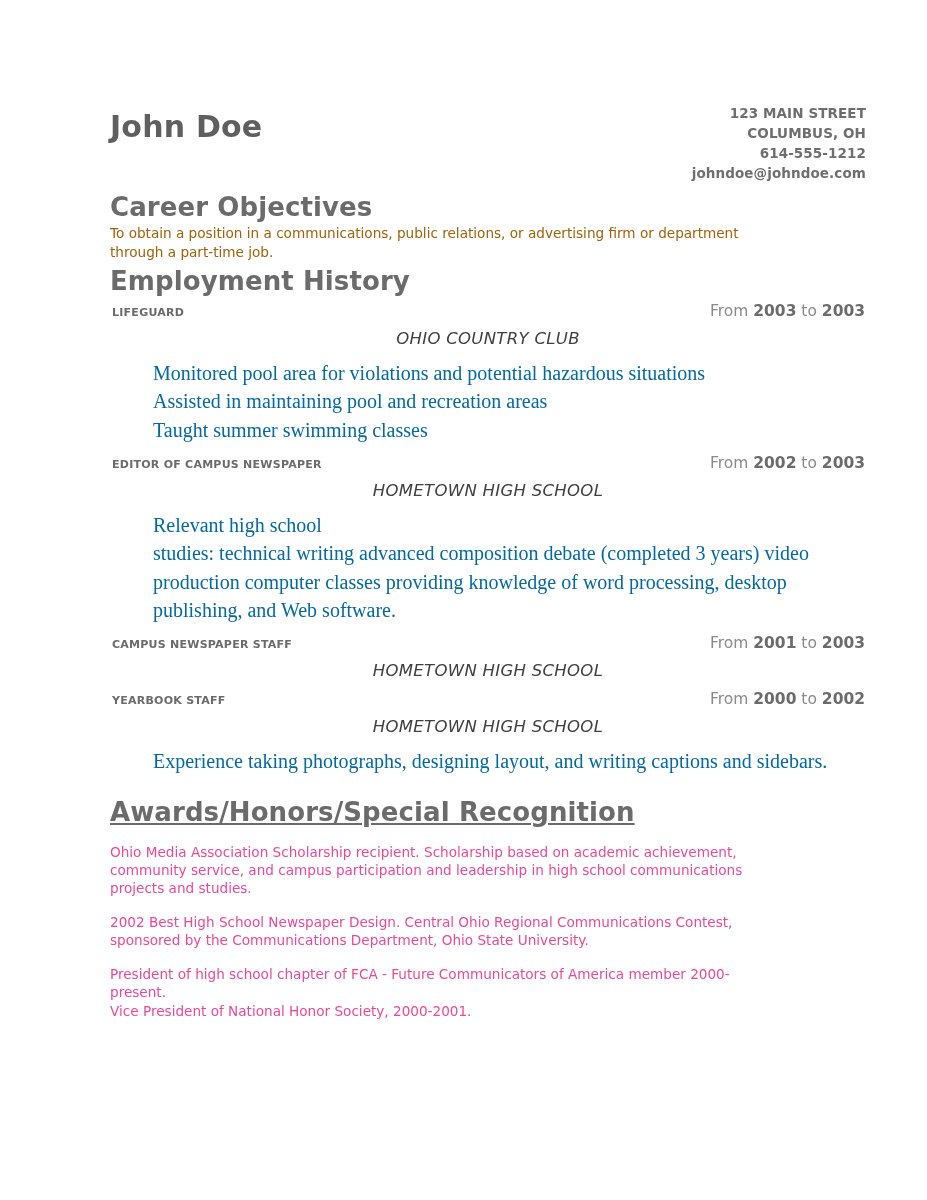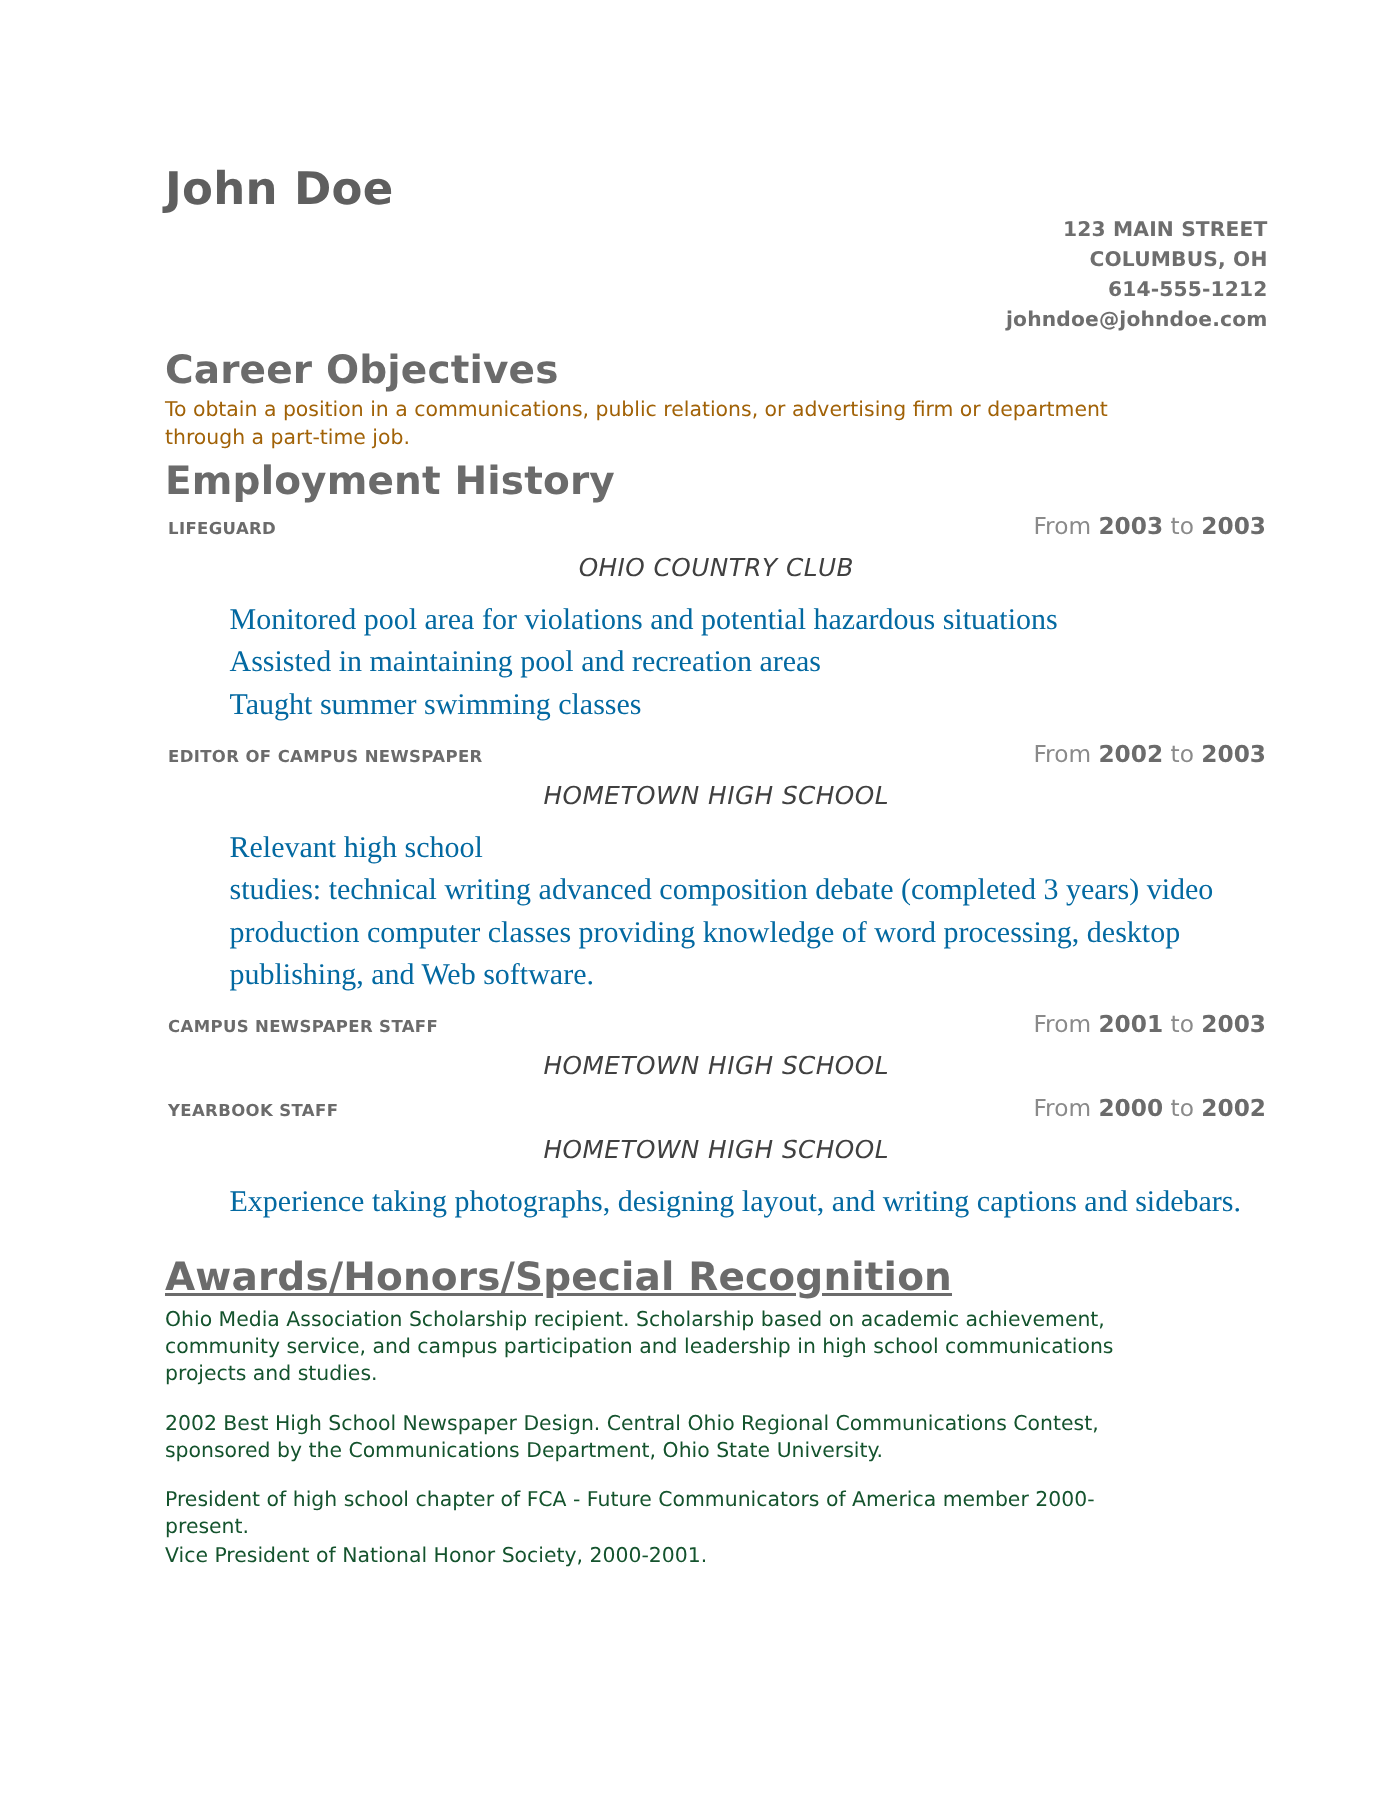--- a/index.html
+++ b/index.html
@@ -13,21 +13,21 @@
     font-family: "DejaVu Sans", "Liberation Sans", sans-serif;
     color: #7b7b7b;
     -webkit-font-smoothing: antialiased;
   }
   .page {
     position: relative;
     width: 927px;
     height: 1200px;
     background: #ffffff;
     box-sizing: border-box;
-    padding: 104px 82px 0 110px;
+    padding: 104px 61px 0 110px;
   }
 
   
   .header {
     display: flex;
     align-items: flex-start;
     justify-content: space-between;
     margin-bottom: 10px;
   }
   .name {
@@ -39,21 +39,20 @@
     margin: 0;
     padding-top: 6px;
   }
   .contact {
     text-align: right;
     font-size: 13.5px;
     font-weight: bold;
     color: #6e6e6e;
     line-height: 1.47;
     letter-spacing: 0.1px;
-    margin-top: 40px;
   }
   .contact div { white-space: nowrap; }
 
   
   .section-title {
     font-size: 26px;
     font-weight: bold;
     color: #6b6b6b;
     line-height: 1.12;
     margin: 6px 0 2px 0;
@@ -115,23 +114,23 @@
     color: #0369a1;
     max-width: 680px;
     font-family: Liberation Serif, serif;
   }
   .job-bullets div + div { margin-top: 0; }
 
   
   .award-para {
     font-size: 13.6px;
     line-height: 1.33;
-    color: #14532d;
+    color: #ec4899;
     max-width: 672px;
-    margin: 4px 0 15px 0;
+    margin: 16px 0 15px 0;
   }
   .award-para:last-child { margin-bottom: 0; }
 </style>
 </head>
 <body>
 
 <div class="page">
 
   <div class="header">
     <h1 class="name">John Doe</h1>

